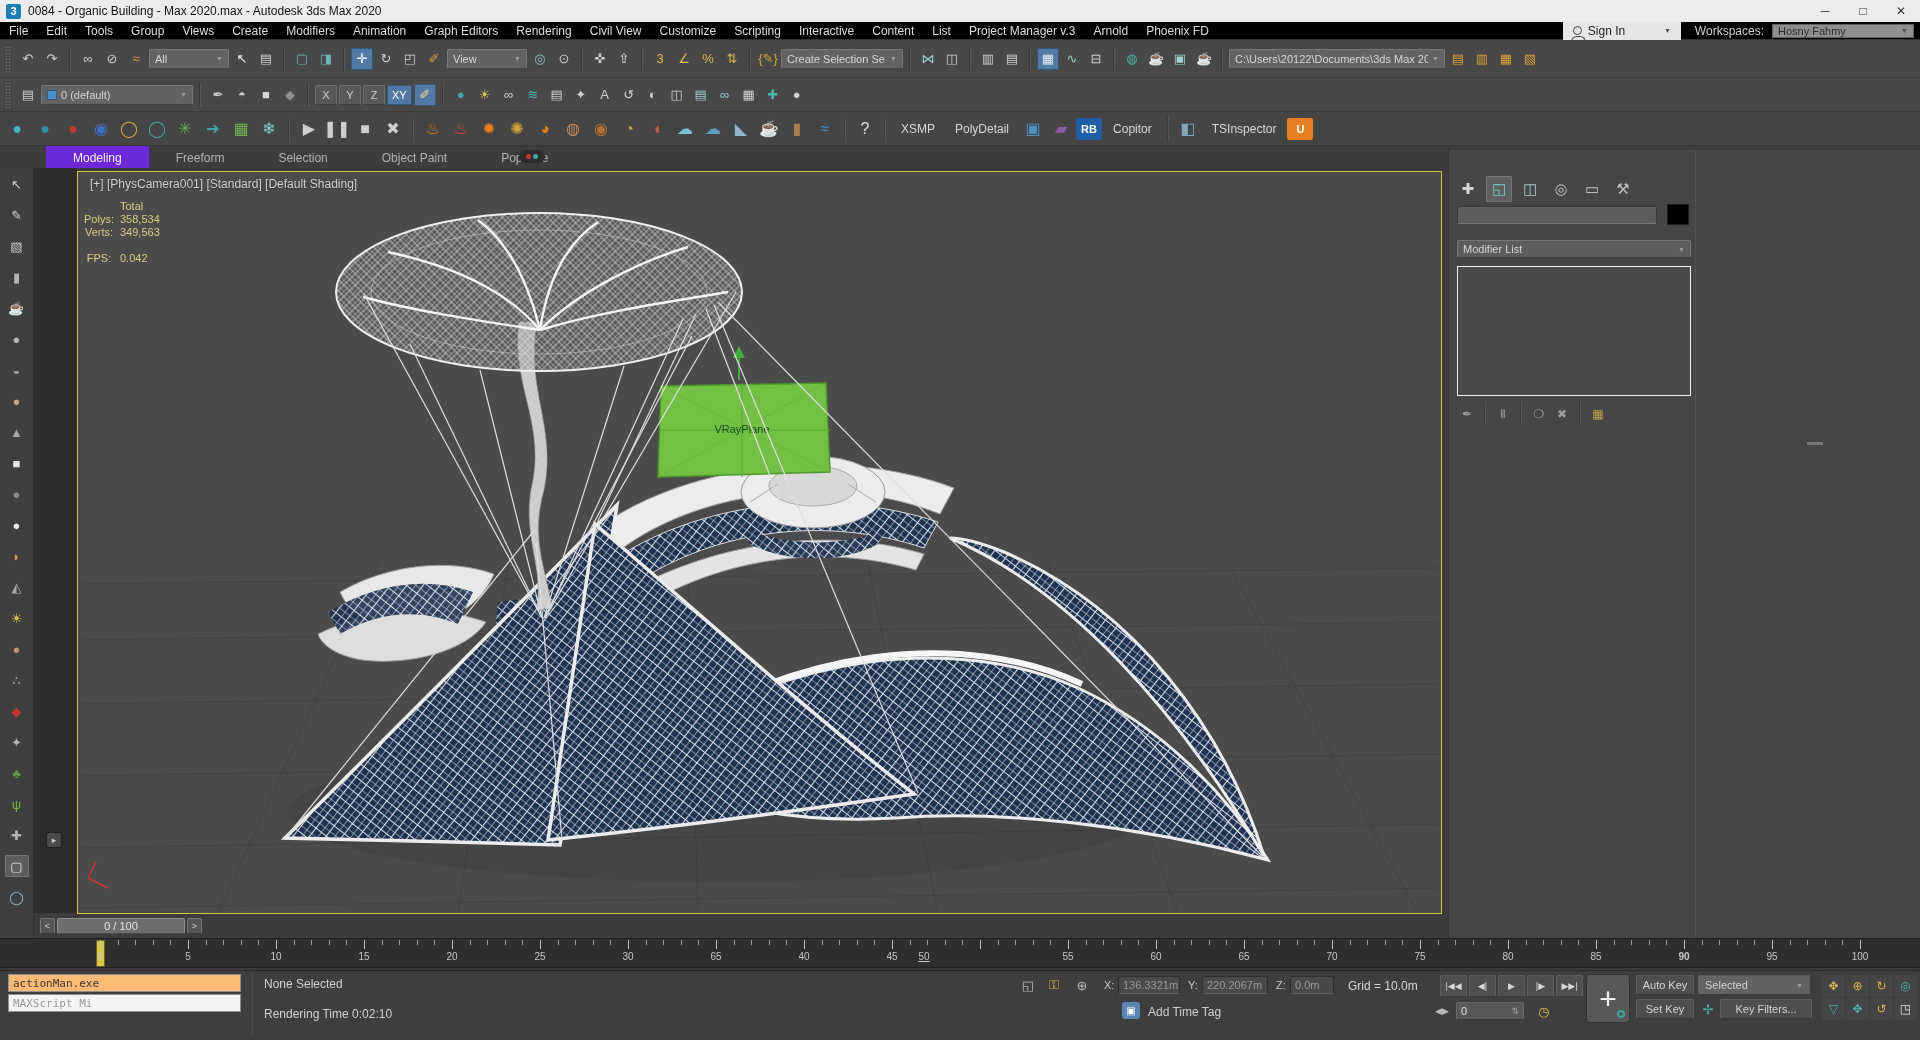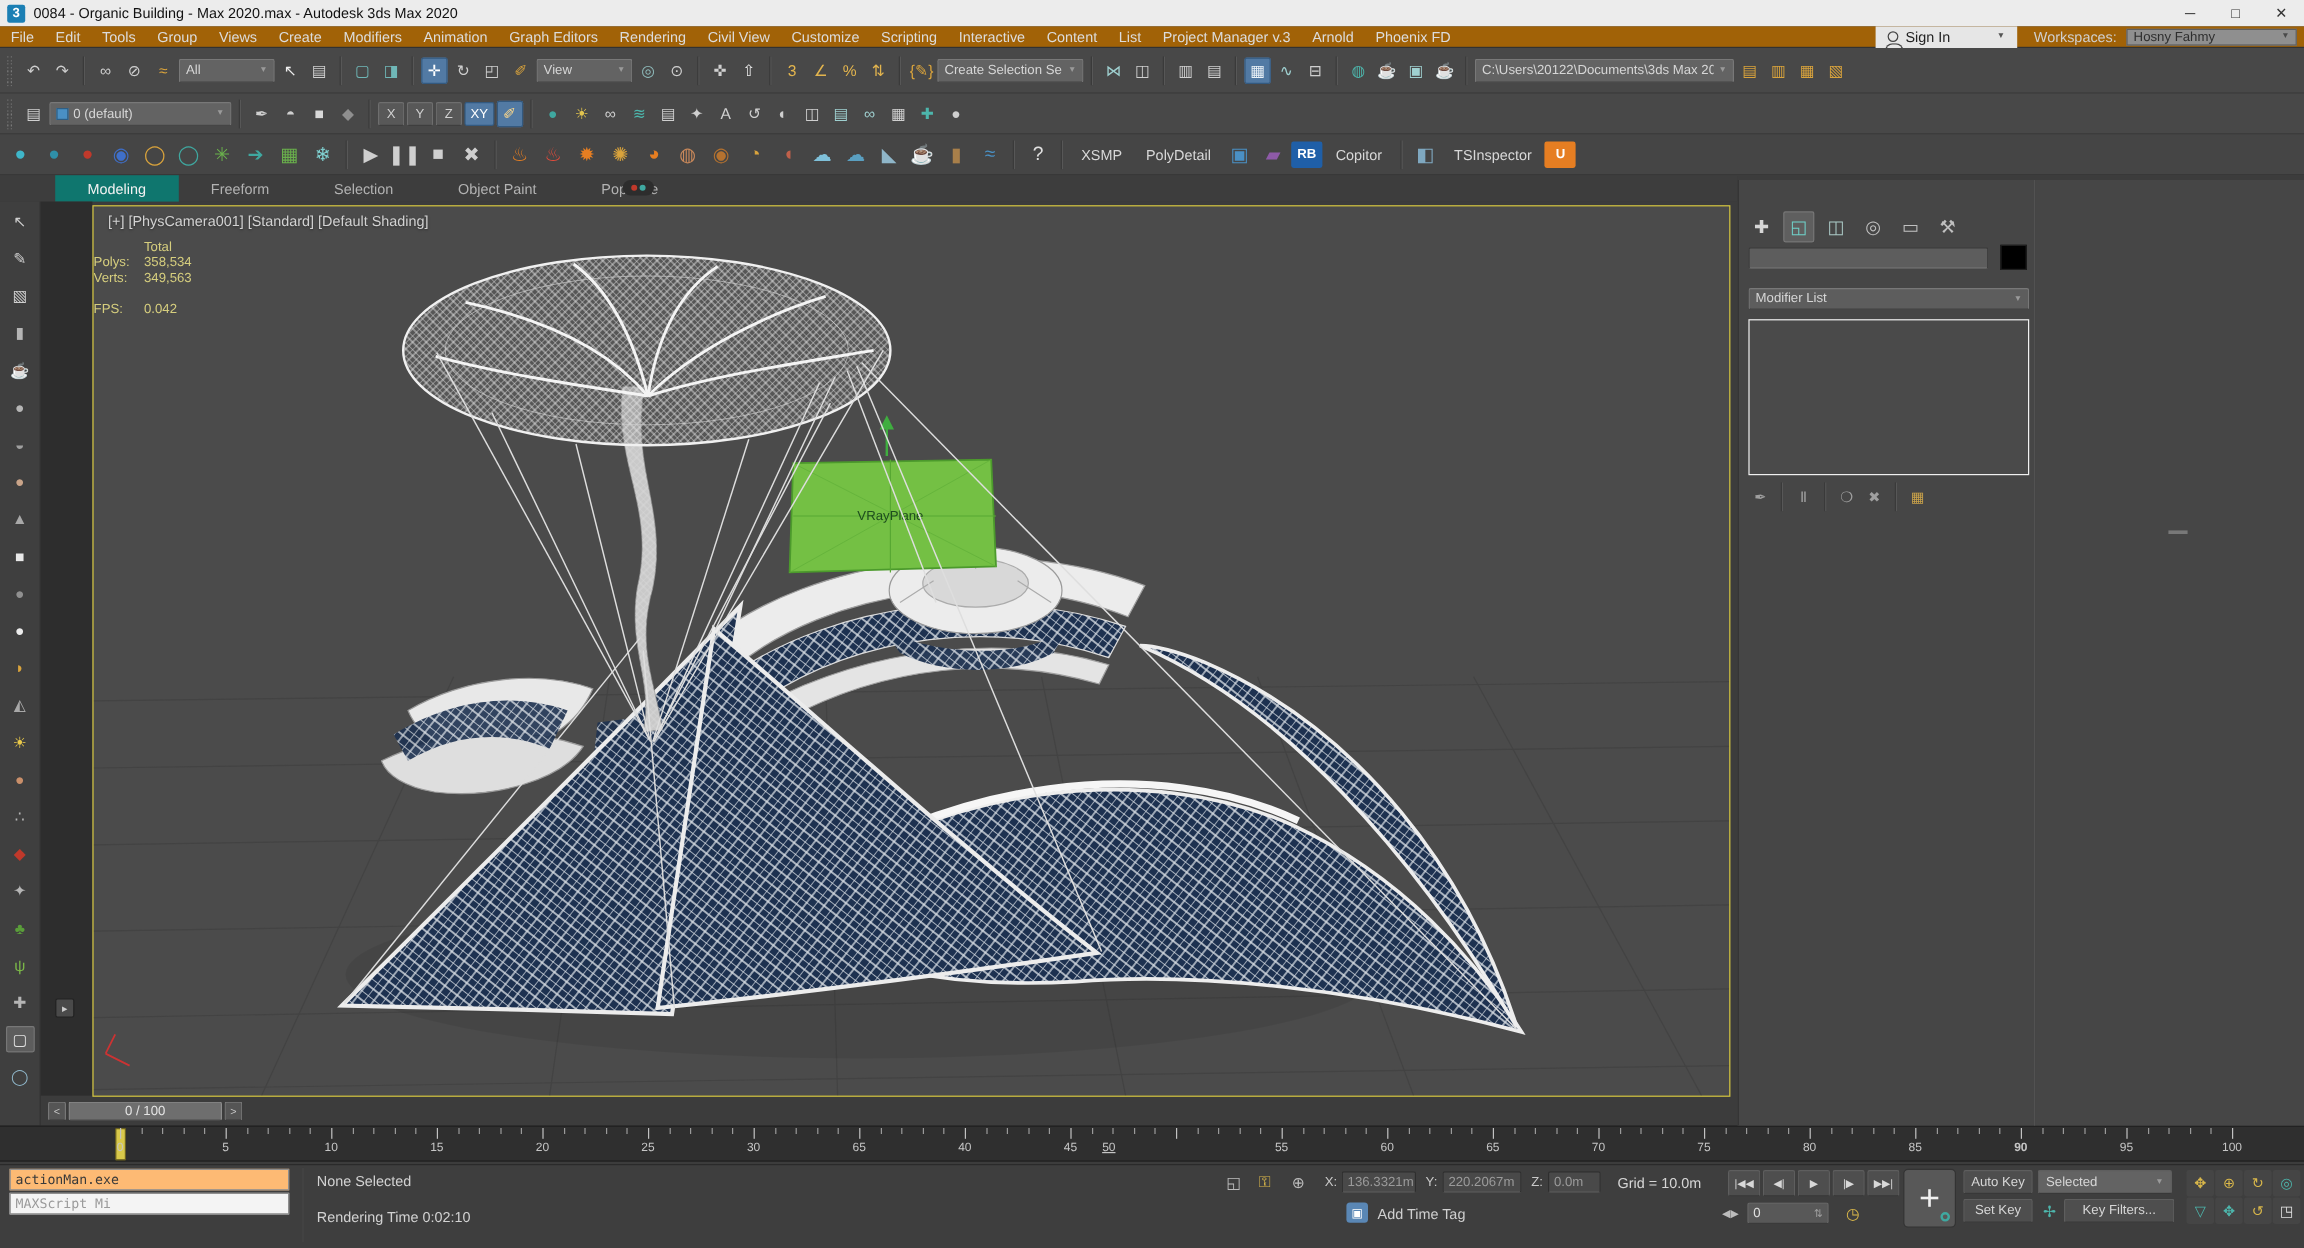--- a/index.html
+++ b/index.html
@@ -7,21 +7,21 @@
   body{position:relative;background:#3c3c3c;font-family:"Liberation Sans",sans-serif;font-size:12px;color:#d6d6d6;-webkit-font-smoothing:antialiased}
 
   
   #titlebar{position:absolute;left:0;top:0;width:1920px;height:22px;background:#ececec;color:#141414;display:flex;align-items:center;padding-left:6px}
   .appicon{width:15px;height:15px;background:#1b7fb4;color:#fff;font-weight:bold;font-size:11px;display:flex;align-items:center;justify-content:center;border-radius:2px;margin-right:7px}
   .title{font-size:12px;color:#111}
   .wbtns{margin-left:auto;display:flex}
   .wbtn{width:38px;height:22px;display:flex;align-items:center;justify-content:center;color:#333;font-size:12px}
 
   
-  #menubar{position:absolute;left:0;top:22px;width:1920px;height:18px;background:#a16207;border-bottom:1px solid #323232;display:flex;align-items:center}
+  #menubar{position:absolute;left:0;top:22px;width:1920px;height:18px;background:#000000;border-bottom:1px solid #323232;display:flex;align-items:center}
   .menus{display:flex;height:100%;align-items:center}
   .menu-item{padding:0 9px;font-size:12px;color:#dcdcdc;white-space:nowrap}
   .signin{margin-left:auto;height:18px;background:#e6e6e6;color:#222;display:flex;align-items:center;gap:6px;padding:0 10px;width:118px}
   .person{width:9px;height:9px;border:1.5px solid #444;border-radius:50%;position:relative}
   .person::after{content:"";position:absolute;left:-3px;top:9px;width:13px;height:5px;border:1.5px solid #444;border-bottom:none;border-radius:6px 6px 0 0}
   .dda{font-size:7px;color:#9a9a9a;margin-left:auto}
   .signin .dda{color:#555}
   .wslabel{color:#cfcfcf;margin:0 8px 0 14px;font-size:12px}
   .wsdd{width:142px;height:14px;background:#8f8f8f;border:1px solid #5e5e5e;color:#2e2e2e;display:flex;align-items:center;padding:0 5px;font-size:11px;margin-right:6px}
   .wsdd .dda{color:#4a4a4a}
@@ -40,37 +40,37 @@
   .ddl{overflow:hidden;text-overflow:clip;white-space:nowrap}
   .sw{width:10px;height:10px;min-width:10px;background:#4a90c4;border:1px solid #2e5e84}
   .txtbtn{height:24px;padding:0 9px;display:flex;align-items:center;font-size:12px;color:#d8d8d8;white-space:nowrap}
   .badge{width:26px;height:22px;min-width:26px;border-radius:2px;color:#fff;font-weight:bold;display:flex;align-items:center;justify-content:center;font-size:11px}
   .axisbtn{min-width:22px;height:20px;padding:0 4px;background:#585858;border:1px solid #6e6e6e;border-bottom-color:#3e3e3e;display:flex;align-items:center;justify-content:center;font-size:11px;color:#d0d0d0;border-radius:2px}
   .axisbtn.active{background:#527aa4;border-color:#33597f;color:#fff}
 
   
   #ribbon{position:absolute;left:0;top:146px;width:1448px;height:22px;background:#3d3d3d;display:flex;align-items:stretch;padding-left:46px}
   .rtab{padding:3px 27px 2px;font-size:12px;color:#b2b2b2;display:flex;align-items:center}
-  .rtab.active{background:#0f766e;color:#f2f2f2}
+  .rtab.active{background:#6d28d9;color:#f2f2f2}
   .rpill{position:absolute;left:519px;top:4px;width:26px;height:13px;background:#2d2d2d;border-radius:7px;display:flex;align-items:center;justify-content:center;gap:2px}
   .rdot{width:5px;height:5px;border-radius:50%}
 
   
   #leftbar{position:absolute;left:0;top:168px;width:34px;height:770px;background:#3f3f3f;border-right:1px solid #323232;display:flex;flex-direction:column;align-items:center;gap:9px;padding-top:5px}
   #leftbar .ti{width:24px;height:22px;min-width:24px}
   #leftbar .ti.boxed{background:#5d5d5d;box-shadow:inset 0 0 0 1px #777}
   #gutter{position:absolute;left:34px;top:168px;width:43px;height:745px;background:#2d2d2d}
   .trackarrow{position:absolute;left:12px;top:664px;width:16px;height:16px;background:#4a4a4a;border:1px solid #222;color:#ccc;font-size:9px;display:flex;align-items:center;justify-content:center;border-radius:2px}
 
   
   #vpframe{position:absolute;left:77px;top:171px;width:1365px;height:743px;background:#4b4b4b;border:1px solid #d4c53e;overflow:hidden}
   .vplabel{position:absolute;left:12px;top:5px;display:flex;gap:7px;color:#d2d2d2;font-size:12px;text-shadow:0 1px 2px rgba(0,0,0,.4)}
   .stats{position:absolute;left:0px;top:28px;color:#d6ce7e;font-size:11px;line-height:13px}
   .stats .srow{display:flex}
-  .stats .sl{width:42px;text-align:left;padding-left:0}
+  .stats .sl{width:42px;text-align:center;padding-left:0}
   .stats .sv{padding-left:0}
   .statgap{height:13px}
 
   
   #tslider{position:absolute;left:40px;top:916px;width:1404px;height:20px;display:flex;align-items:center;gap:2px}
   .sarrow{width:15px;height:16px;background:#555;border:1px solid #777;border-bottom-color:#3a3a3a;color:#ccc;font-size:9px;display:flex;align-items:center;justify-content:center;border-radius:2px}
   .pill{width:128px;height:16px;background:#6e6e6e;border:1px solid #8c8c8c;border-bottom-color:#4a4a4a;border-radius:2px;color:#e4e4e4;font-size:11px;display:flex;align-items:center;justify-content:center}
   #ruler{position:absolute;left:0;top:938px;width:1920px;height:30px;background:#2f2f2f;border-top:1px solid #202020;border-bottom:1px solid #202020}
   .tick{position:absolute;top:1px;width:1px;height:5px;background:#9a9a9a}
   .tick.maj{height:9px;background:#c2c2c2}

